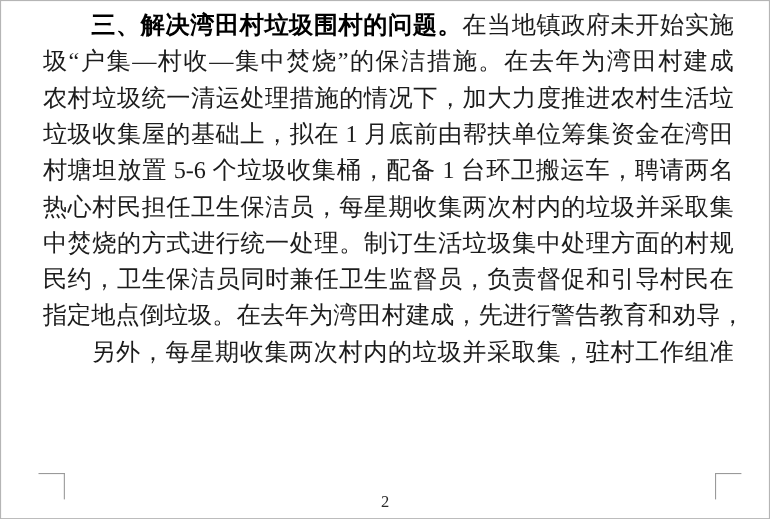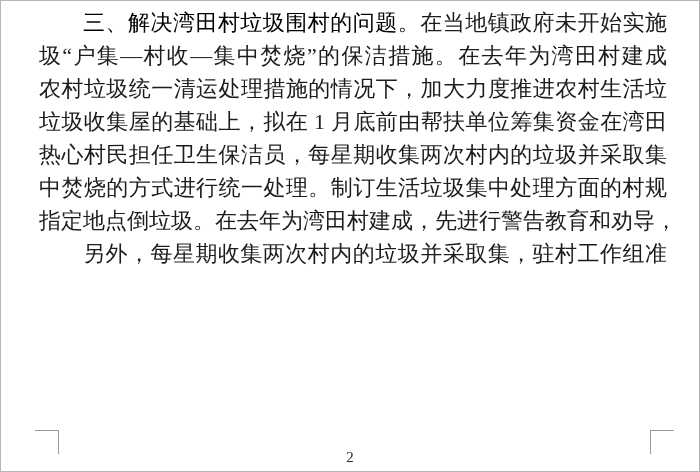--- a/index.html
+++ b/index.html
@@ -24,21 +24,21 @@
     font-size: 22px;
     line-height: 33px;
     height: 33px;
     white-space: nowrap;
     text-align: justify;
     text-align-last: justify;
     text-justify: inter-character;
     color: #1c1c1c;
   }
   .doc-line.indent { padding-left: 44px; }
-  .doc-line .bold { font-weight: normal; color: #000; }
+  .doc-line .bold { font-weight: bold; color: #000; }
   .crop-mark {
     position: absolute;
     width: 23px;
     height: 23px;
     top: 429px;
   }
   .crop-mark.left {
     left: 34px;
     border-top: 1px solid #9a9a9a;
     border-right: 1px solid #9a9a9a;
@@ -61,21 +61,23 @@
 </style>
 </head>
 <body>
 
 <div class="page">
   <div class="doc-text">
       <div class="doc-line indent"><span class="bold">三、解决湾田村垃圾围村的问题。</span><span>在当地镇政府未开始实施</span></div>
       <div class="doc-line"><span>圾“户集—村收—集中焚烧”的保洁措施。在去年为湾田村建成</span></div>
       <div class="doc-line"><span>农村垃圾统一清运处理措施的情况下，加大力度推进农村生活垃</span></div>
       <div class="doc-line"><span>垃圾收集屋的基础上，拟在 1 月底前由帮扶单位筹集资金在湾田</span></div>
+      <div class="doc-line"><span>村塘坦放置 5-6 个垃圾收集桶，配备 1 台环卫搬运车，聘请两名</span></div>
       <div class="doc-line"><span>热心村民担任卫生保洁员，每星期收集两次村内的垃圾并采取集</span></div>
       <div class="doc-line"><span>中焚烧的方式进行统一处理。制订生活垃圾集中处理方面的村规</span></div>
+      <div class="doc-line"><span>民约，卫生保洁员同时兼任卫生监督员，负责督促和引导村民在</span></div>
       <div class="doc-line"><span>指定地点倒垃圾。在去年为湾田村建成，先进行警告教育和劝导，</span></div>
       <div class="doc-line indent"><span>另外，每星期收集两次村内的垃圾并采取集，驻村工作组准</span></div>
     </div>
   <div class="crop-mark left"></div>
   <div class="crop-mark right"></div>
   <div class="page-number">2</div>
 </div>
 
 </body></html>

